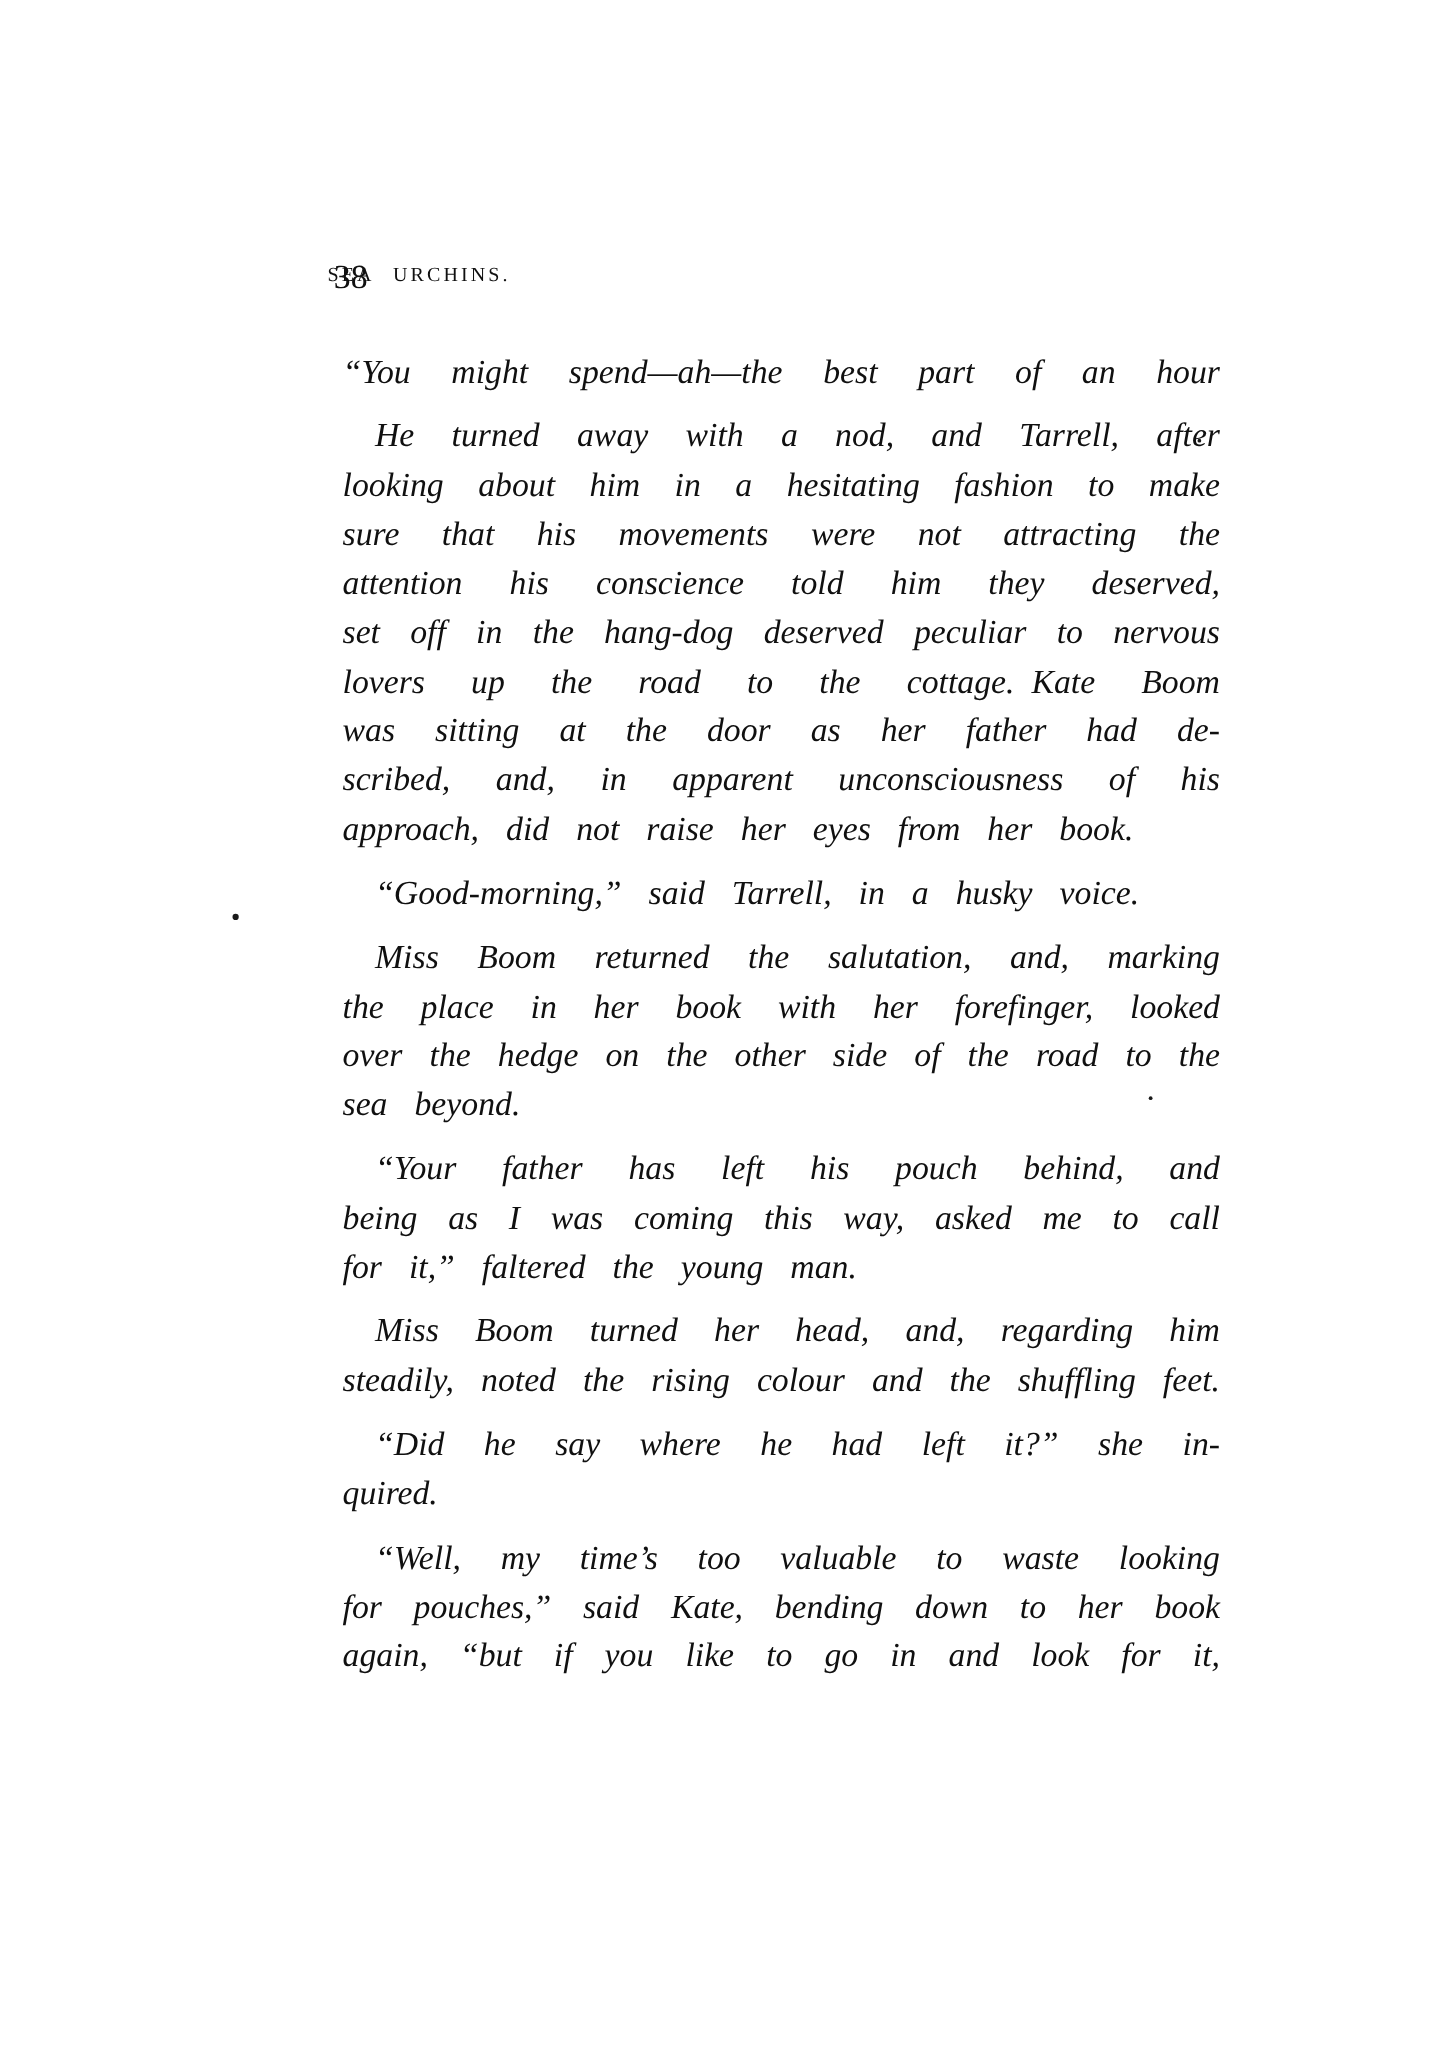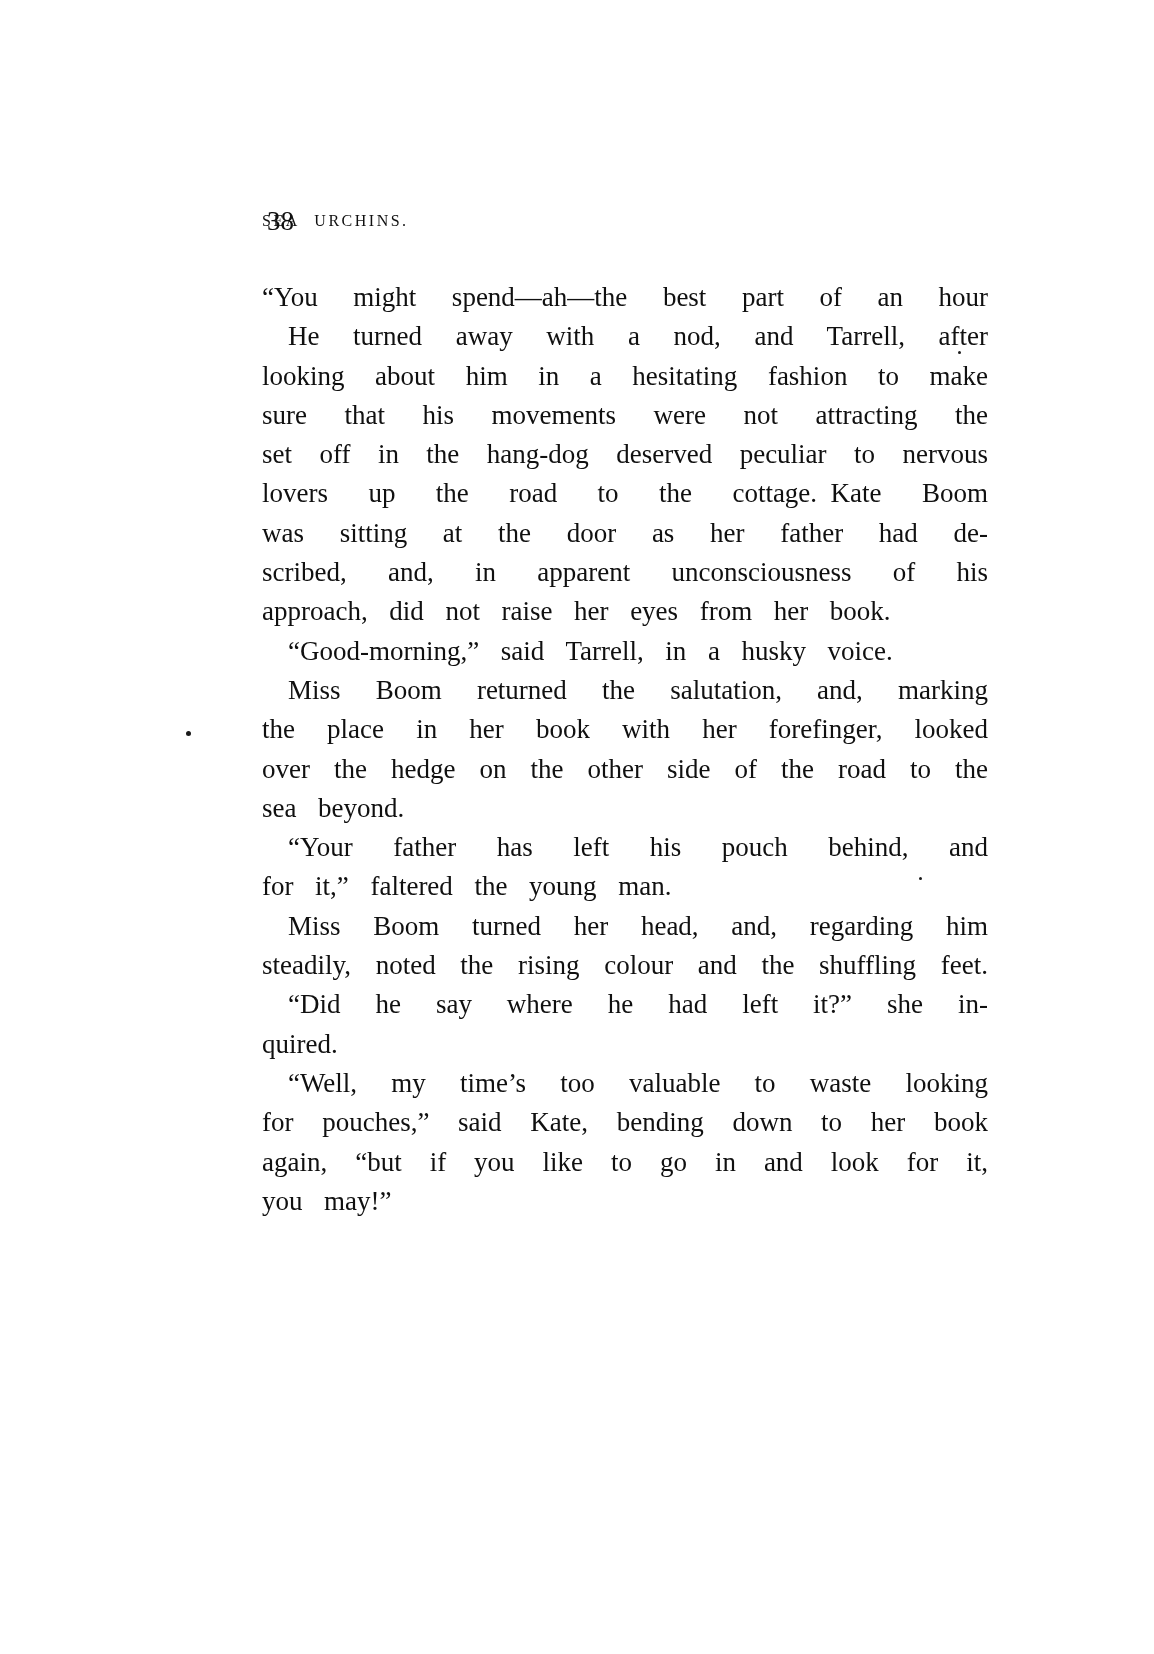--- a/index.html
+++ b/index.html
@@ -44,21 +44,22 @@
     letter-spacing: 2.5px;
     word-spacing: 9px;
     white-space: nowrap;
   }
   .page-body {
     margin-top: 28px;
     font-size: 27px;
     line-height: 39.3px;
   }
   .paragraph {
-    margin: 0;
+    margin: 12px;
+    font-style: italic;
   }
   .line {
     text-align: left;
     word-spacing: 0.55em; 
   }
   .line.just {
     text-align: justify;
     text-align-last: justify;
     word-spacing: normal;
   }
@@ -81,37 +82,39 @@
       <span class="running-title">SEA URCHINS.</span>
     </div>
     <div class="page-body">
         <div class="paragraph">
           <div class="line just">“You might spend—ah—the best part of an hour</div>
         </div>
         <div class="paragraph">
           <div class="line just indent">He turned away with a nod, and Tarrell, after</div>
           <div class="line just">looking about him in a hesitating fashion to make</div>
           <div class="line just">sure that his movements were not attracting the</div>
+          <div class="line just">attention his conscience told him they deserved,</div>
           <div class="line just">set off in the hang-dog deserved peculiar to nervous</div>
           <div class="line just">lovers up the road to the cottage. Kate Boom</div>
           <div class="line just">was sitting at the door as her father had de-</div>
           <div class="line just">scribed, and, in apparent unconsciousness of his</div>
           <div class="line">approach, did not raise her eyes from her book.</div>
         </div>
         <div class="paragraph">
           <div class="line indent">“Good-morning,” said Tarrell, in a husky voice.</div>
         </div>
         <div class="paragraph">
           <div class="line just indent">Miss Boom returned the salutation, and, marking</div>
           <div class="line just">the place in her book with her forefinger, looked</div>
           <div class="line just">over the hedge on the other side of the road to the</div>
           <div class="line">sea beyond.</div>
         </div>
         <div class="paragraph">
           <div class="line just indent">“Your father has left his pouch behind, and</div>
+          <div class="line just">being as I was coming this way, asked me to call</div>
           <div class="line">for it,” faltered the young man.</div>
         </div>
         <div class="paragraph">
           <div class="line just indent">Miss Boom turned her head, and, regarding him</div>
           <div class="line just">steadily, noted the rising colour and the shuffling feet.</div>
         </div>
         <div class="paragraph">
           <div class="line just indent">“Did he say where he had left it?” she in-</div>
           <div class="line">quired.</div>
         </div>

